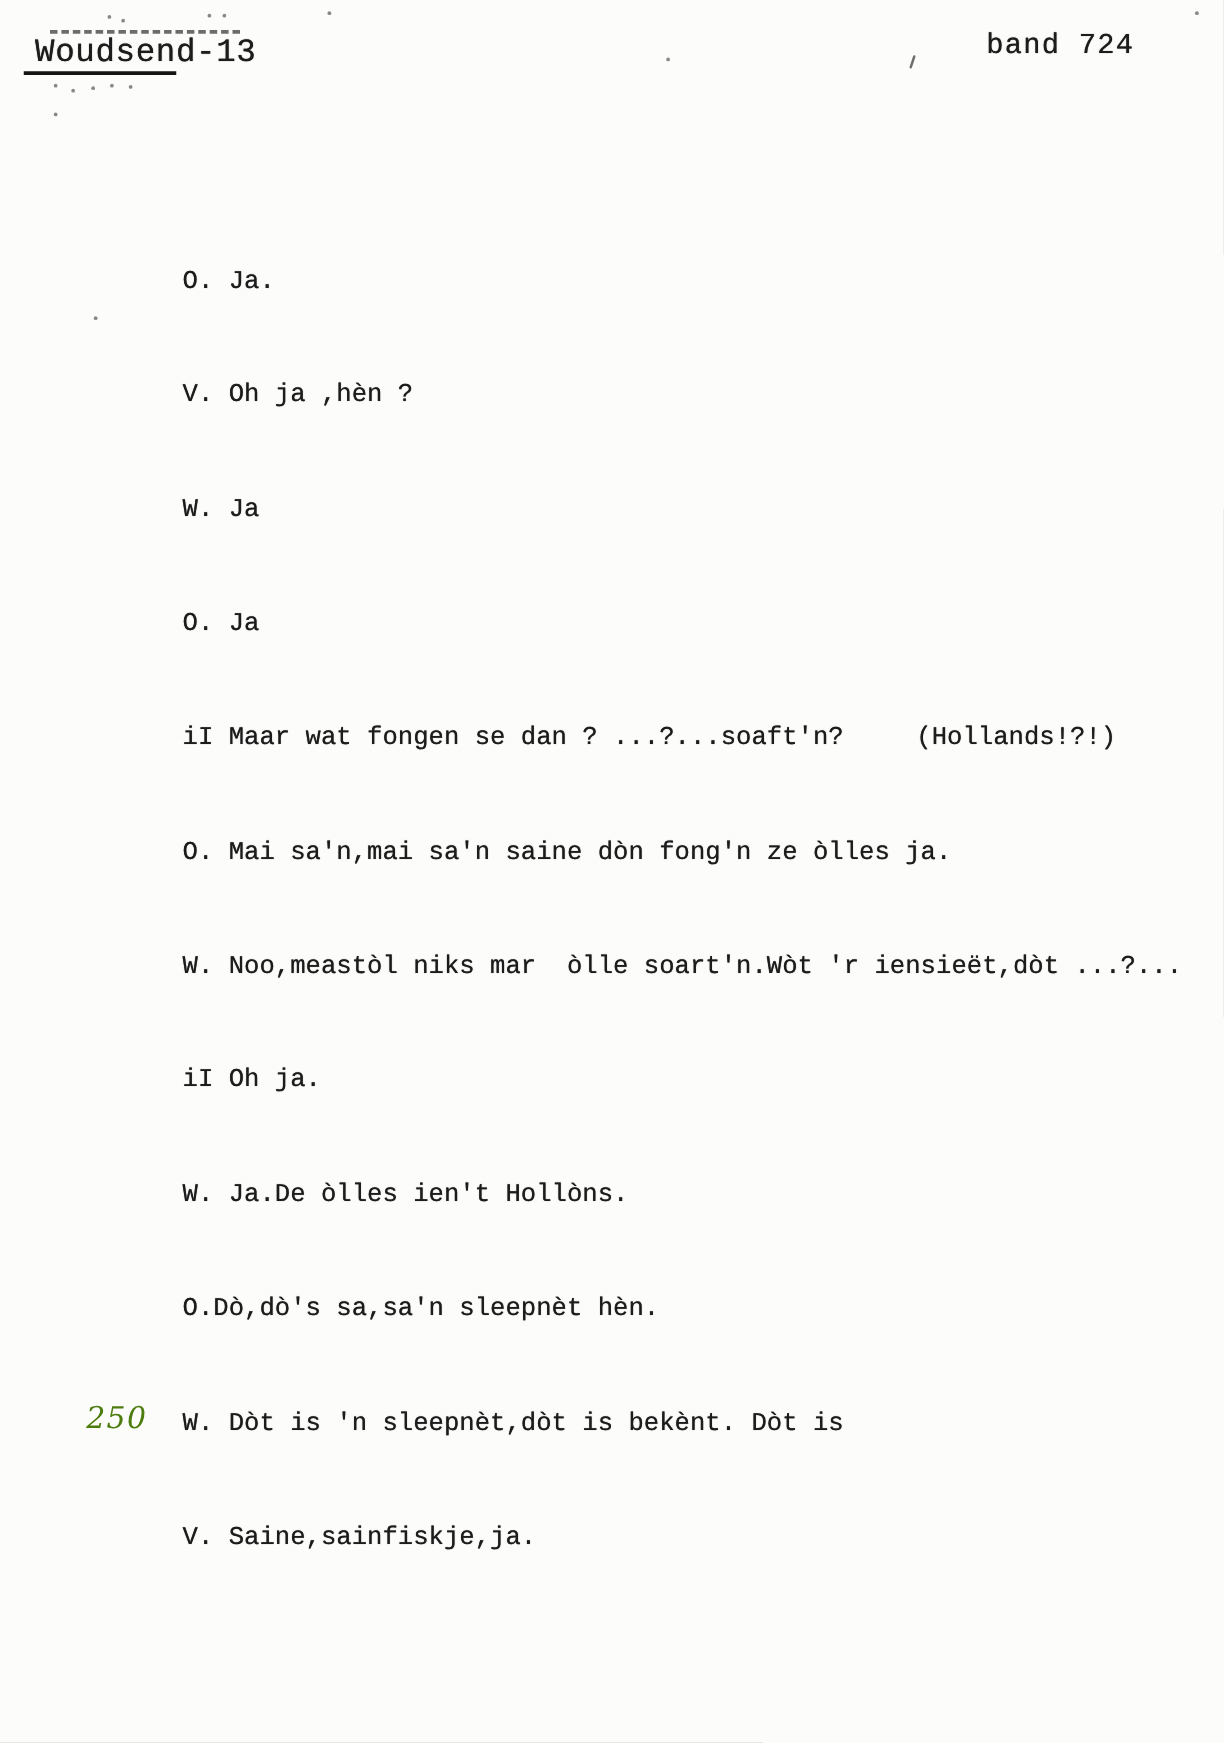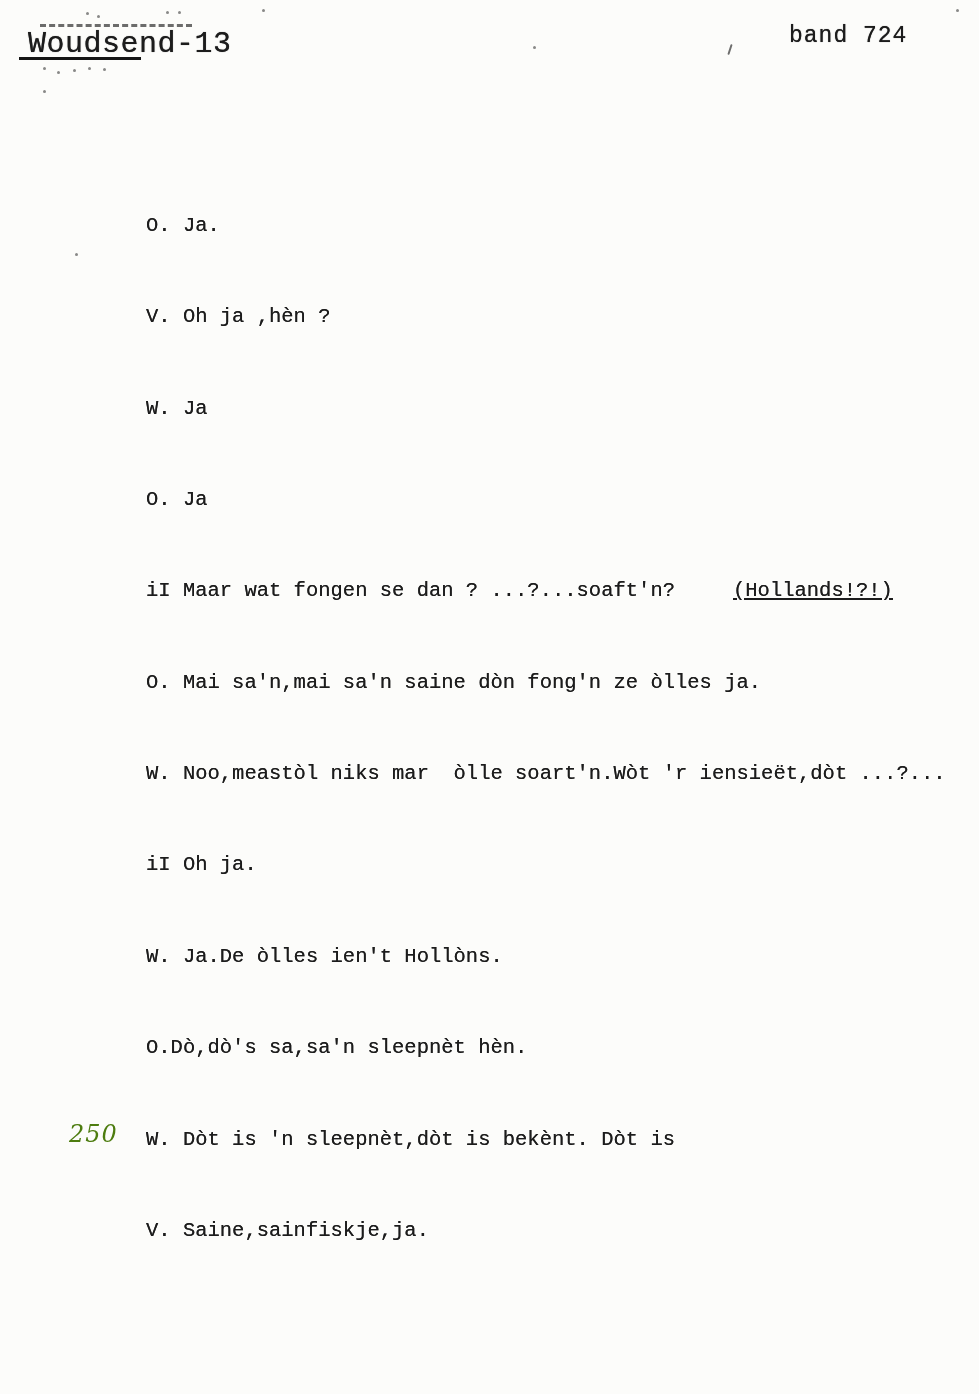--- a/index.html
+++ b/index.html
@@ -8,21 +8,21 @@
     width:979px; height:1394px;
     margin:0 auto;
     background:#fcfcfa;
     overflow:hidden;
     font-family:"Liberation Mono","DejaVu Sans Mono",monospace;
     color:#1c1c1c;
   }
   
   .doc-title {
     position:absolute; left:28px; top:27px;
-    font-size:30px; letter-spacing:.5px;
+    font-size:26px; letter-spacing:.5px;
     text-shadow:0 0 .7px rgba(20,20,20,.9);
   }
   .title-underline {
     position:absolute; left:19px; top:57px;
     width:122px; height:3px; background:#151515;
   }
   .erased-dashes {
     position:absolute; left:40px; top:24px;
     width:152px; height:0;
     border-top:3px dashed #3c3c3c; opacity:.75;
@@ -39,21 +39,21 @@
     font-size:24px; color:#4d7c0f; letter-spacing:1px;
   }
   
   .transcript {
     position:absolute; left:146px; top:150px;
     font-size:20.5px; line-height:30.45px;
     white-space:pre;
     text-shadow:0 0 .6px rgba(25,25,25,.85);
   }
   .t-line { min-height:30.45px; }
-  .inline-note { margin-left:58px;text-decoration:underline; }
+  .inline-note { margin-left:58px; }
   
   .speck {
     position:absolute; width:3px; height:3px;
     background:#4a4a4a; border-radius:50%; opacity:.65;
   }
   .speck.slash {
     width:2px; height:11px; border-radius:1px;
     transform:rotate(18deg); opacity:.8;
   }
 </style>

